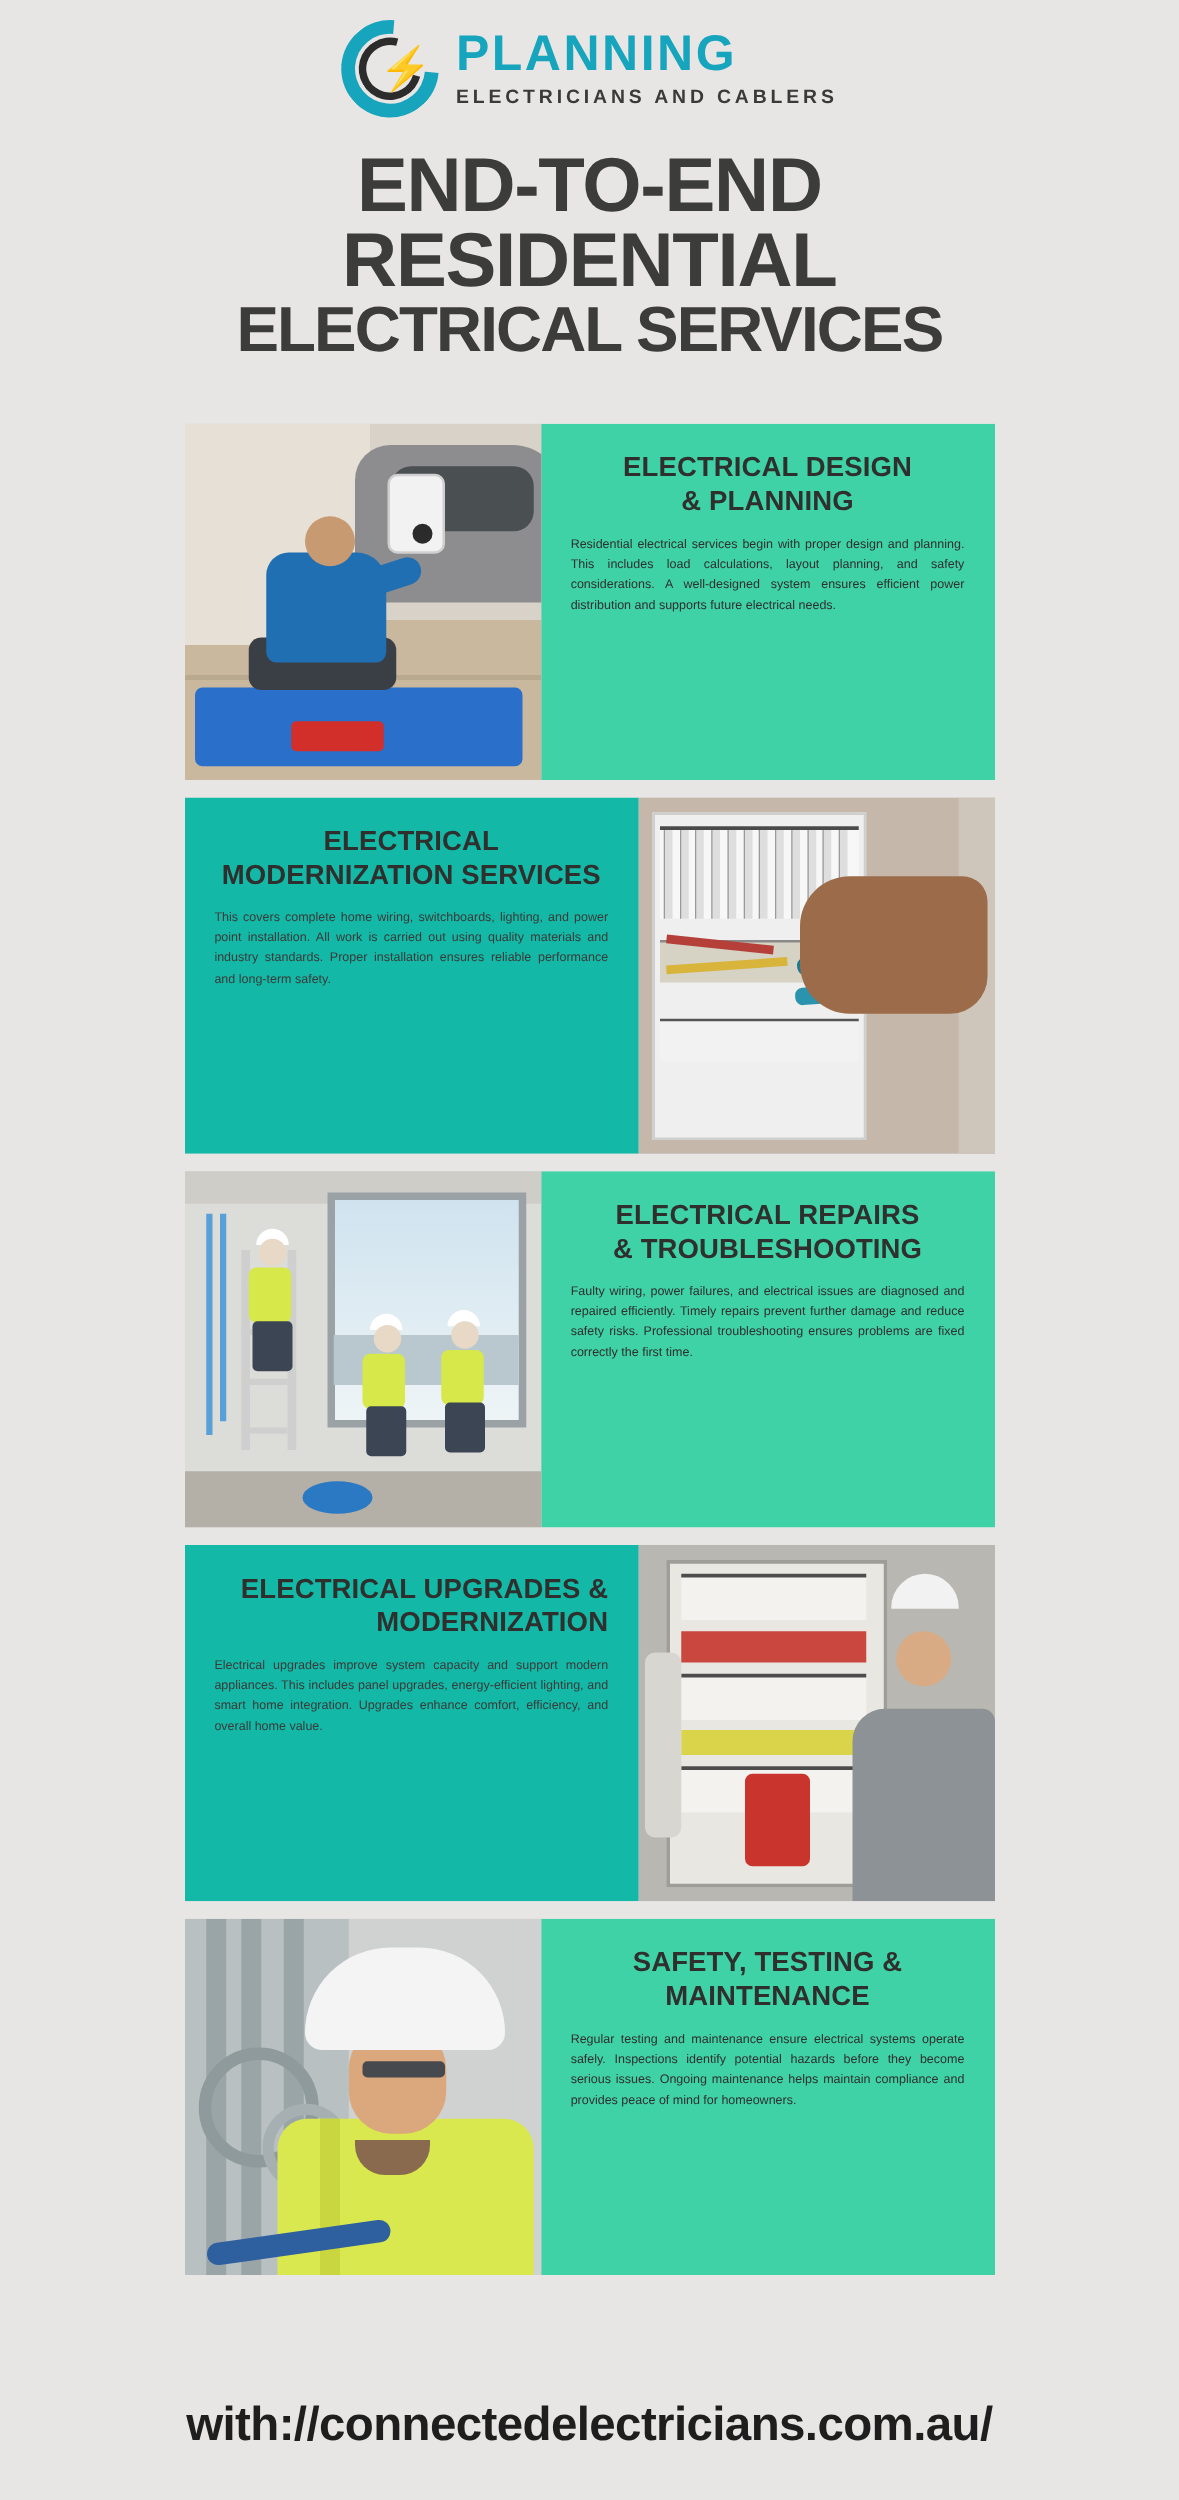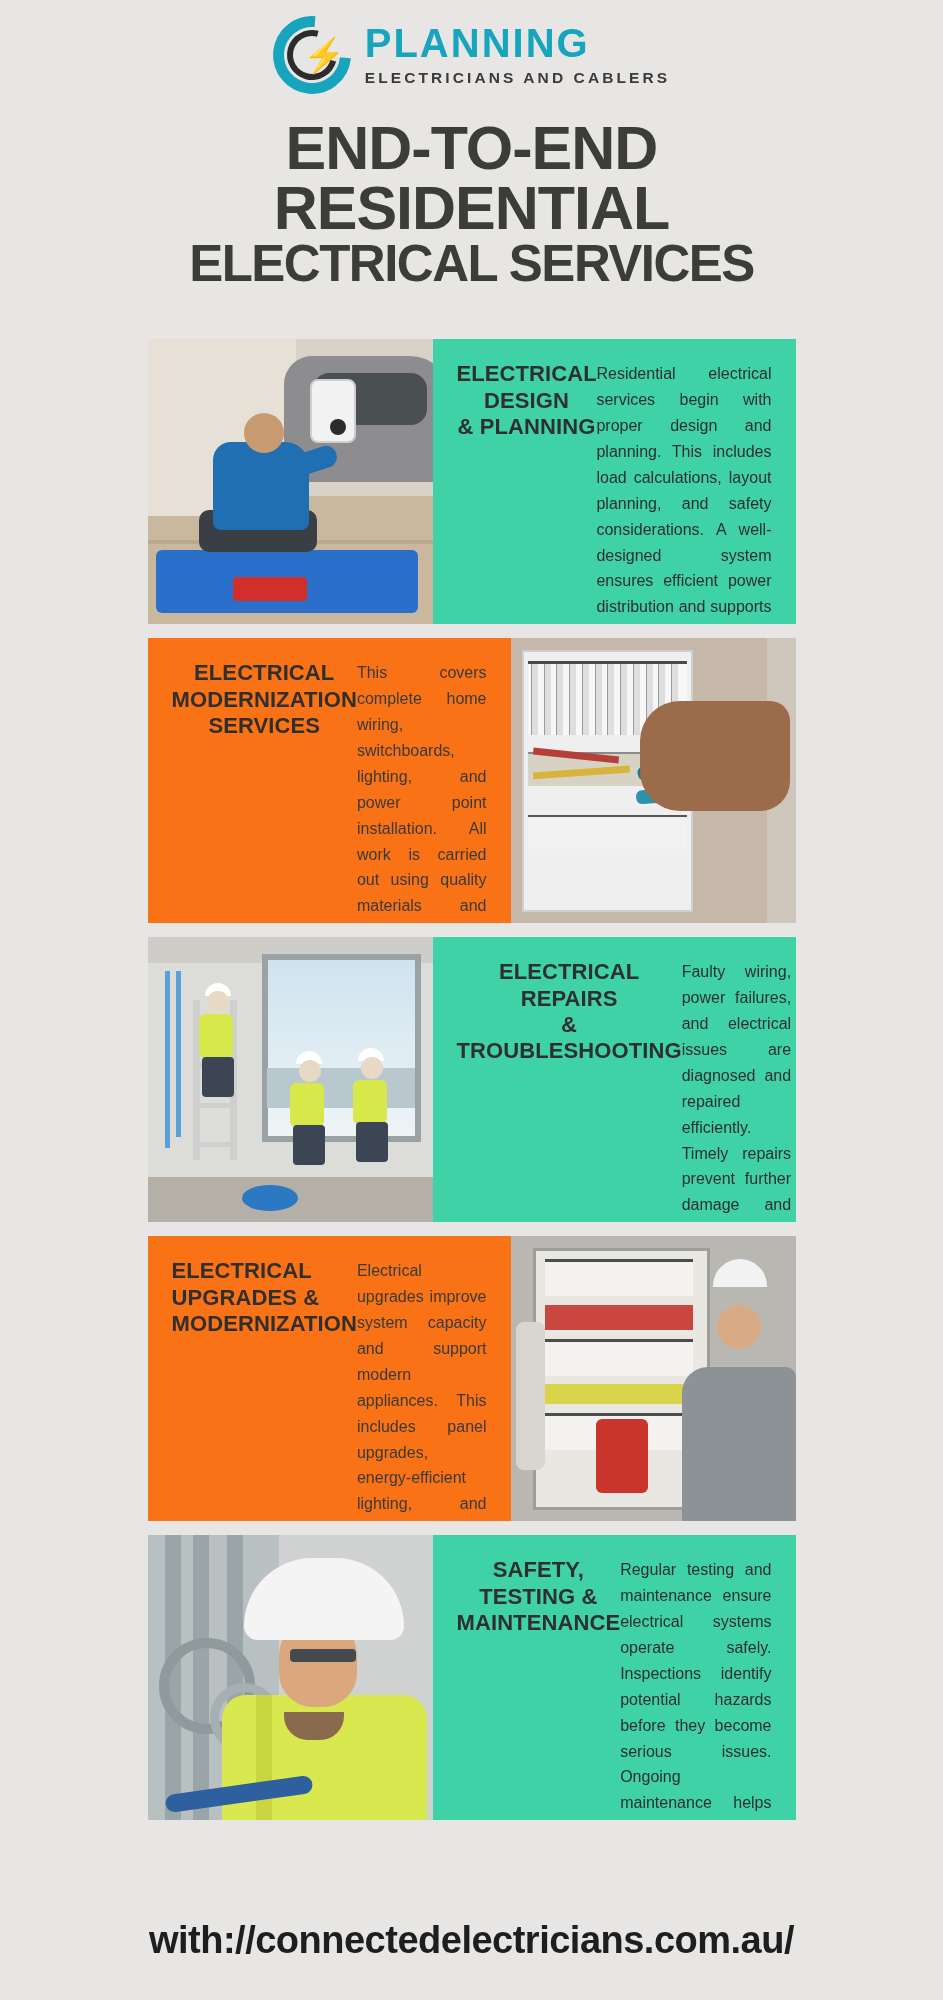--- a/index.html
+++ b/index.html
@@ -101,35 +101,36 @@
     width: 285px;
     flex: 0 0 285px;
     position: relative;
     overflow: hidden;
     background: #b9bdbd;
   }
   .card .side-text {
     flex: 1 1 auto;
     padding: 22px 24px 18px 24px;
     display: flex;
+    flex-direction: column;
   }
   .card.teal .side-text { background: #3fd2a6; }
-  .card.plain .side-text { background: #f97316; }
+  .card.plain .side-text { background: #14b8a6; }
 
   .card h2 {
     text-align: center;
     font-size: 22px;
     line-height: 1.2;
     font-weight: bold;
     color: #2f2f2e;
     letter-spacing: 0.1px;
     margin-bottom: 14px;
   }
   .card p {
-    font-size: 16px;
+    font-size: 10px;
     line-height: 1.62;
     color: #2f2f2e;
     text-align: justify;
   }
   .card.plain p { color: #3a3a39; }
 
   
   .footer-url {
     position: absolute;
     left: 0;
@@ -338,21 +339,21 @@
       <h2>
         <span>ELECTRICAL REPAIRS</span><br>
         <span>&amp; TROUBLESHOOTING</span>
       </h2>
       <p>Faulty wiring, power failures, and electrical issues are diagnosed and repaired efficiently. Timely repairs prevent further damage and reduce safety risks. Professional troubleshooting ensures problems are fixed correctly the first time.</p>
     </div>
   </div>
 
   <div class="card plain">
     <div class="side-text">
-      <h2 style="text-align:left">
+      <h2 style="text-align:right">
         <span>ELECTRICAL UPGRADES &amp;</span><br>
         <span>MODERNIZATION</span>
       </h2>
       <p>Electrical upgrades improve system capacity and support modern appliances. This includes panel upgrades, energy-efficient lighting, and smart home integration. Upgrades enhance comfort, efficiency, and overall home value.</p>
     </div>
     <div class="side-img">
       <div class="scene s4">
         <div class="sc-el cab"></div>
         <div class="sc-el row" style="top:8%"></div>
         <div class="sc-el redrow" style="top:24%"></div>

